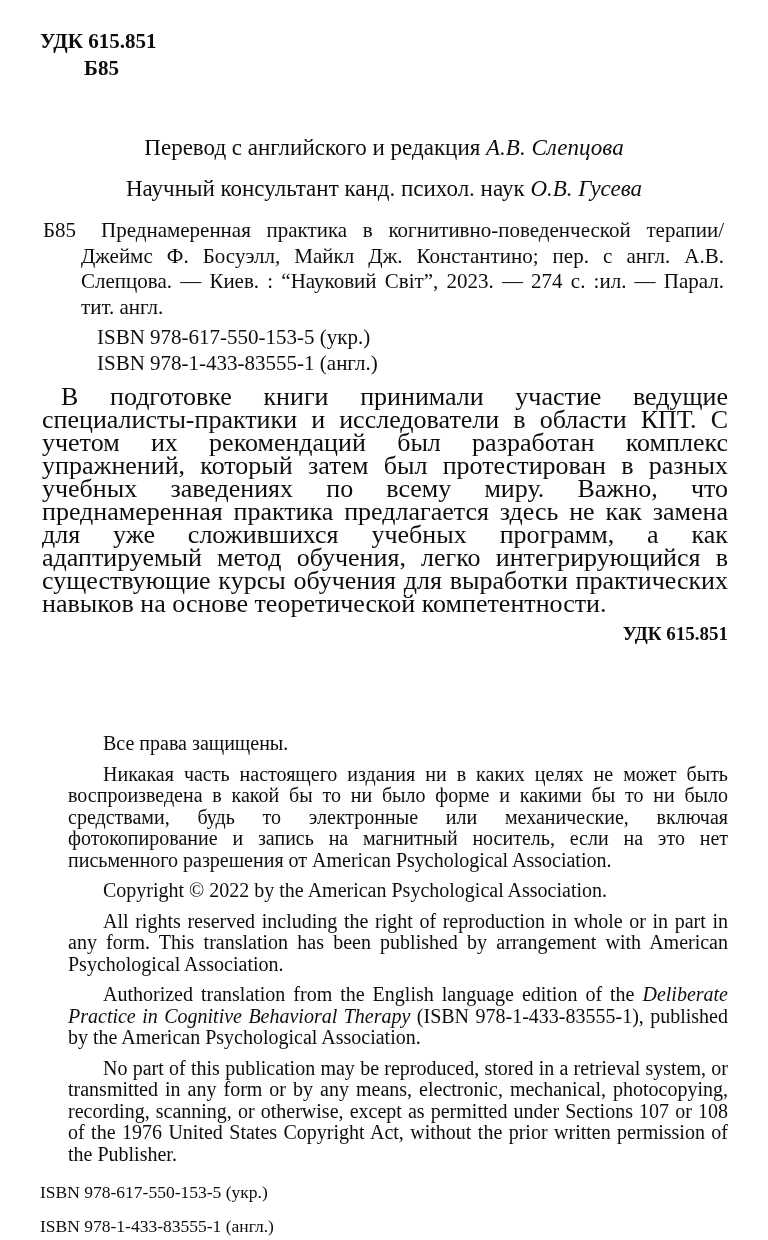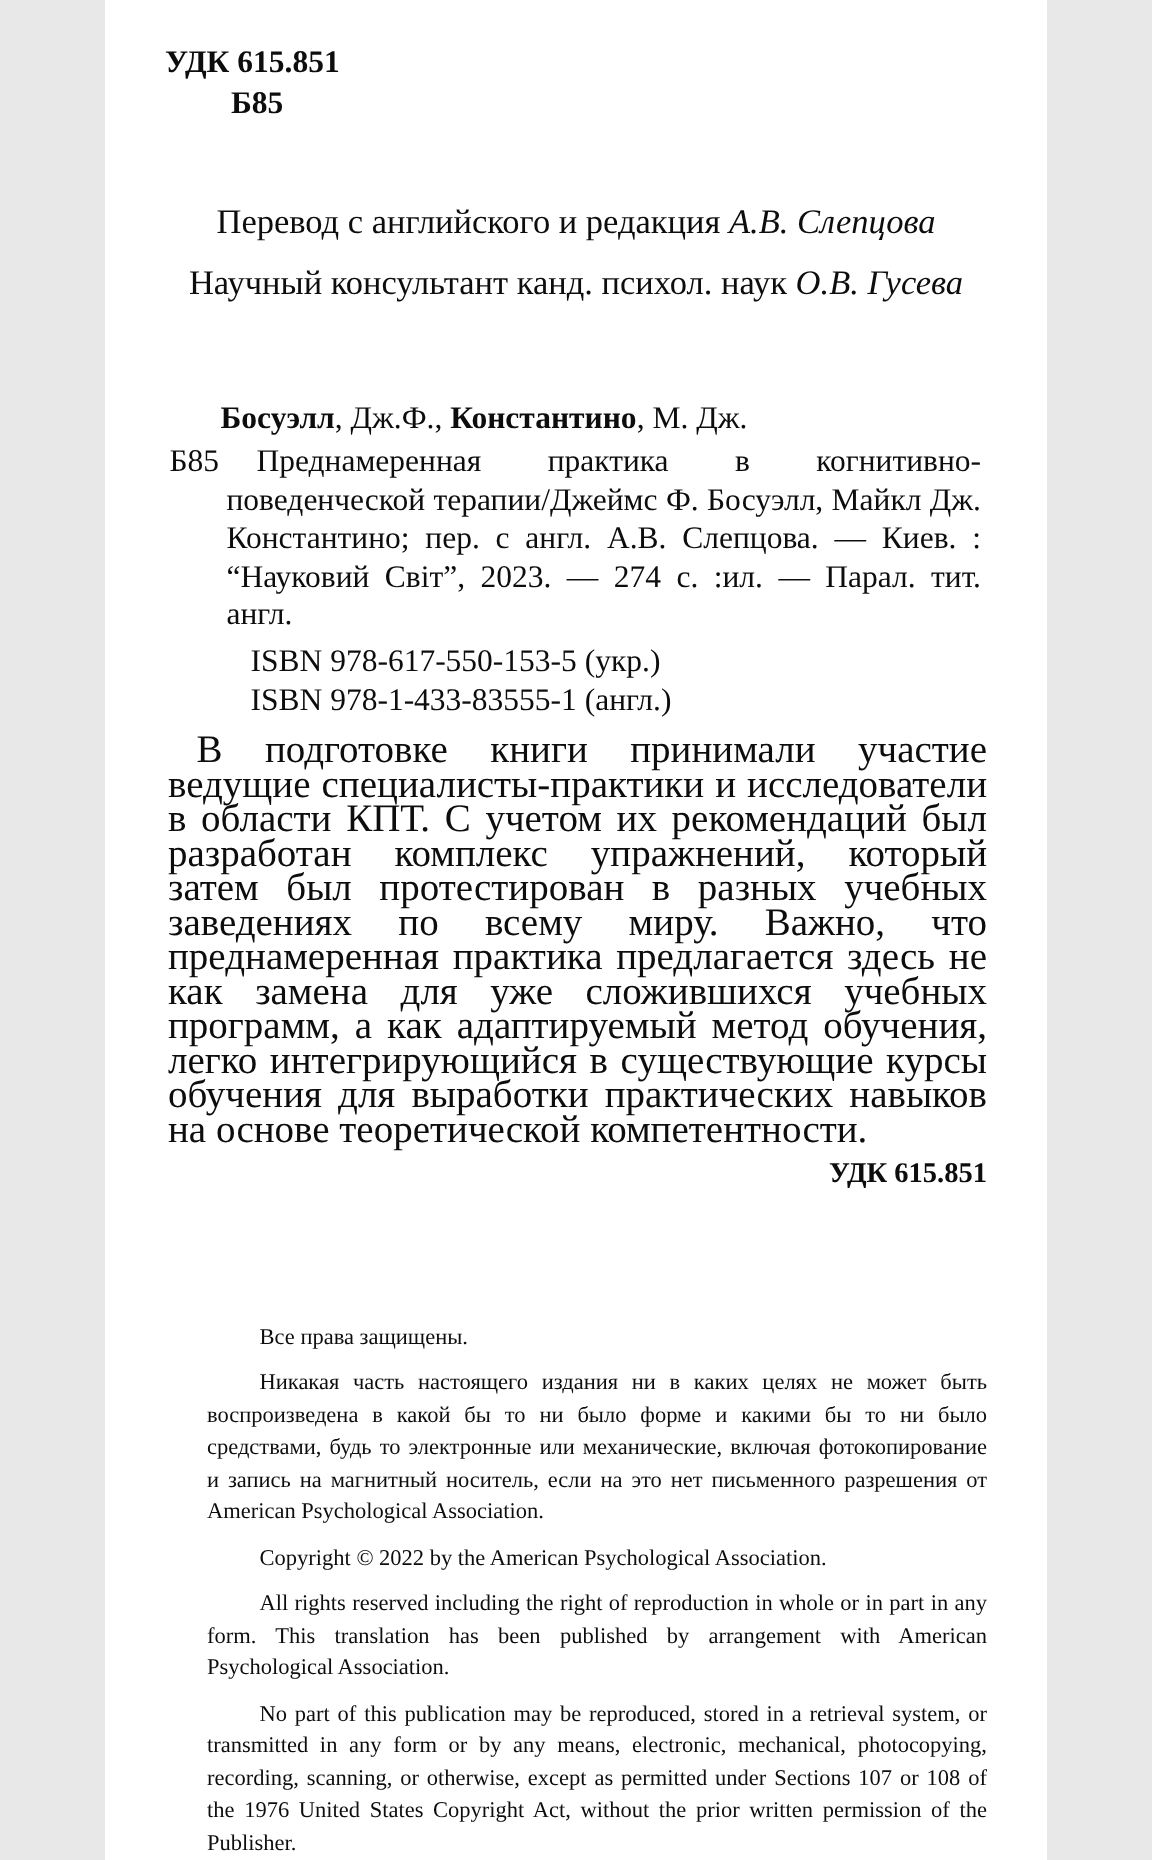--- a/index.html
+++ b/index.html
@@ -1,18 +1,18 @@
 <!DOCTYPE html>
 <html lang="ru"><head>
 <meta charset="utf-8">
 <style>
   html, body { margin: 0; padding: 0; background: #e8e8e8; }
   .page {
     position: relative;
-    width: 628px;
+    width: 768px;
     height: 1240px;
     margin: 0 auto;
     background: #ffffff;
     box-sizing: border-box;
     padding: 28px 40px 0 40px;
     font-family: "Liberation Serif", "DejaVu Serif", serif;
     color: #0d0d0d;
     overflow: hidden;
   }
   
@@ -31,21 +31,21 @@
   .biblio { position: relative; padding-left: 37px; font-size: 21px; line-height: 25.5px; }
   .biblio .entry-code { position: absolute; left: 3px; top: 0; }
   .biblio .entry-text { margin: 4px; text-align: justify; text-indent: 20px; }
 
   .isbn-block { margin: 1px 0 0 57px; font-size: 21px; line-height: 26px; }
 
   .annotation { margin: 9px 0 0 2px; font-size: 26px; line-height: 23px; text-align: justify; text-indent: 19px; }
   .udc-footer { margin-top: 7px; text-align: right; font-weight: bold; font-size: 19px; line-height: 23px; }
 
   
-  .legal { margin: 88px 0 0 28px; font-size: 15px; line-height: 21.5px; }
+  .legal { margin: 88px 0 0 28px; font-size: 20px; line-height: 21.5px; }
   .legal p { margin: 0 0 9px 0; text-indent: 35px; text-align: justify; }
   .legal .book-title { font-style: italic; }
 
   
   .footer { margin-top: 16px; font-size: 17.5px; line-height: 22px; }
   .footer-row { display: flex; margin-bottom: 12px; }
   .footer-left { width: 357px; flex: none; }
   .footer-right { flex: 1; }
 </style>
 </head>
@@ -56,41 +56,41 @@
   <div class="udc-block">
     <div>УДК 615.851</div>
     <div class="author-sign">Б85</div>
   </div>
 
   <div class="credits">
     <p><span>Перевод с английского и редакция </span><span class="name">А.В. Слепцова</span></p>
     <p><span>Научный консультант канд. психол. наук </span><span class="name">О.В. Гусева</span></p>
   </div>
 
-  <div class="authors-line"><span class="surname">Босуэлл</span><span>, Дж.Ф., </span><span class="surname">Константино</span><span>, М. Дж.</span></div>
 
   <div class="biblio">
     <span class="entry-code">Б85</span>
     <p class="entry-text">Преднамеренная практика в когнитивно-поведенческой терапии/Джеймс Ф. Босуэлл, Майкл Дж. Константино; пер. с англ. А.В. Слепцова. — Киев. : “Науковий Світ”, 2023. — 274 с. :ил. — Парал. тит. англ.</p>
   </div>
 
   <div class="isbn-block">
     <div>ISBN 978-617-550-153-5 (укр.)</div>
     <div>ISBN 978-1-433-83555-1 (англ.)</div>
   </div>
 
   <p class="annotation">В подготовке книги принимали участие ведущие специалисты-практики и исследователи в области КПТ. С учетом их рекомендаций был разработан комплекс упражнений, который затем был протестирован в разных учебных заведениях по всему миру. Важно, что преднамеренная практика предлагается здесь не как замена для уже сложившихся учебных программ, а как адаптируемый метод обучения, легко интегрирующийся в существующие курсы обучения для выработки практических навыков на основе теоретической компетентности.</p>
 
   <div class="udc-footer">УДК 615.851</div>
 
   <div class="legal">
     <p>Все права защищены.</p>
     <p>Никакая часть настоящего издания ни в каких целях не может быть воспроизведена в какой бы то ни было форме и какими бы то ни было средствами, будь то электронные или механические, включая фотокопирование и запись на магнитный носитель, если на это нет письменного разрешения от American Psychological Association.</p>
     <p>Copyright © 2022 by the American Psychological Association.</p>
     <p>All rights reserved including the right of reproduction in whole or in part in any form. This translation has been published by arrangement with American Psychological Association.</p>
+    <p><span>Authorized translation from the English language edition of the </span><span class="book-title">Deliberate Practice in Cognitive Behavioral Therapy</span><span> (ISBN 978-1-433-83555-1), published by the American Psychological Association.</span></p>
     <p>No part of this publication may be reproduced, stored in a retrieval system, or transmitted in any form or by any means, electronic, mechanical, photocopying, recording, scanning, or otherwise, except as permitted under Sections 107 or 108 of the 1976 United States Copyright Act, without the prior written permission of the Publisher.</p>
   </div>
 
   <div class="footer">
     <div class="footer-row">
       <span class="footer-left">ISBN 978-617-550-153-5 (укр.)</span>
     </div>
     <div class="footer-row">
       <span class="footer-left">ISBN 978-1-433-83555-1 (англ.)</span>
     </div>

